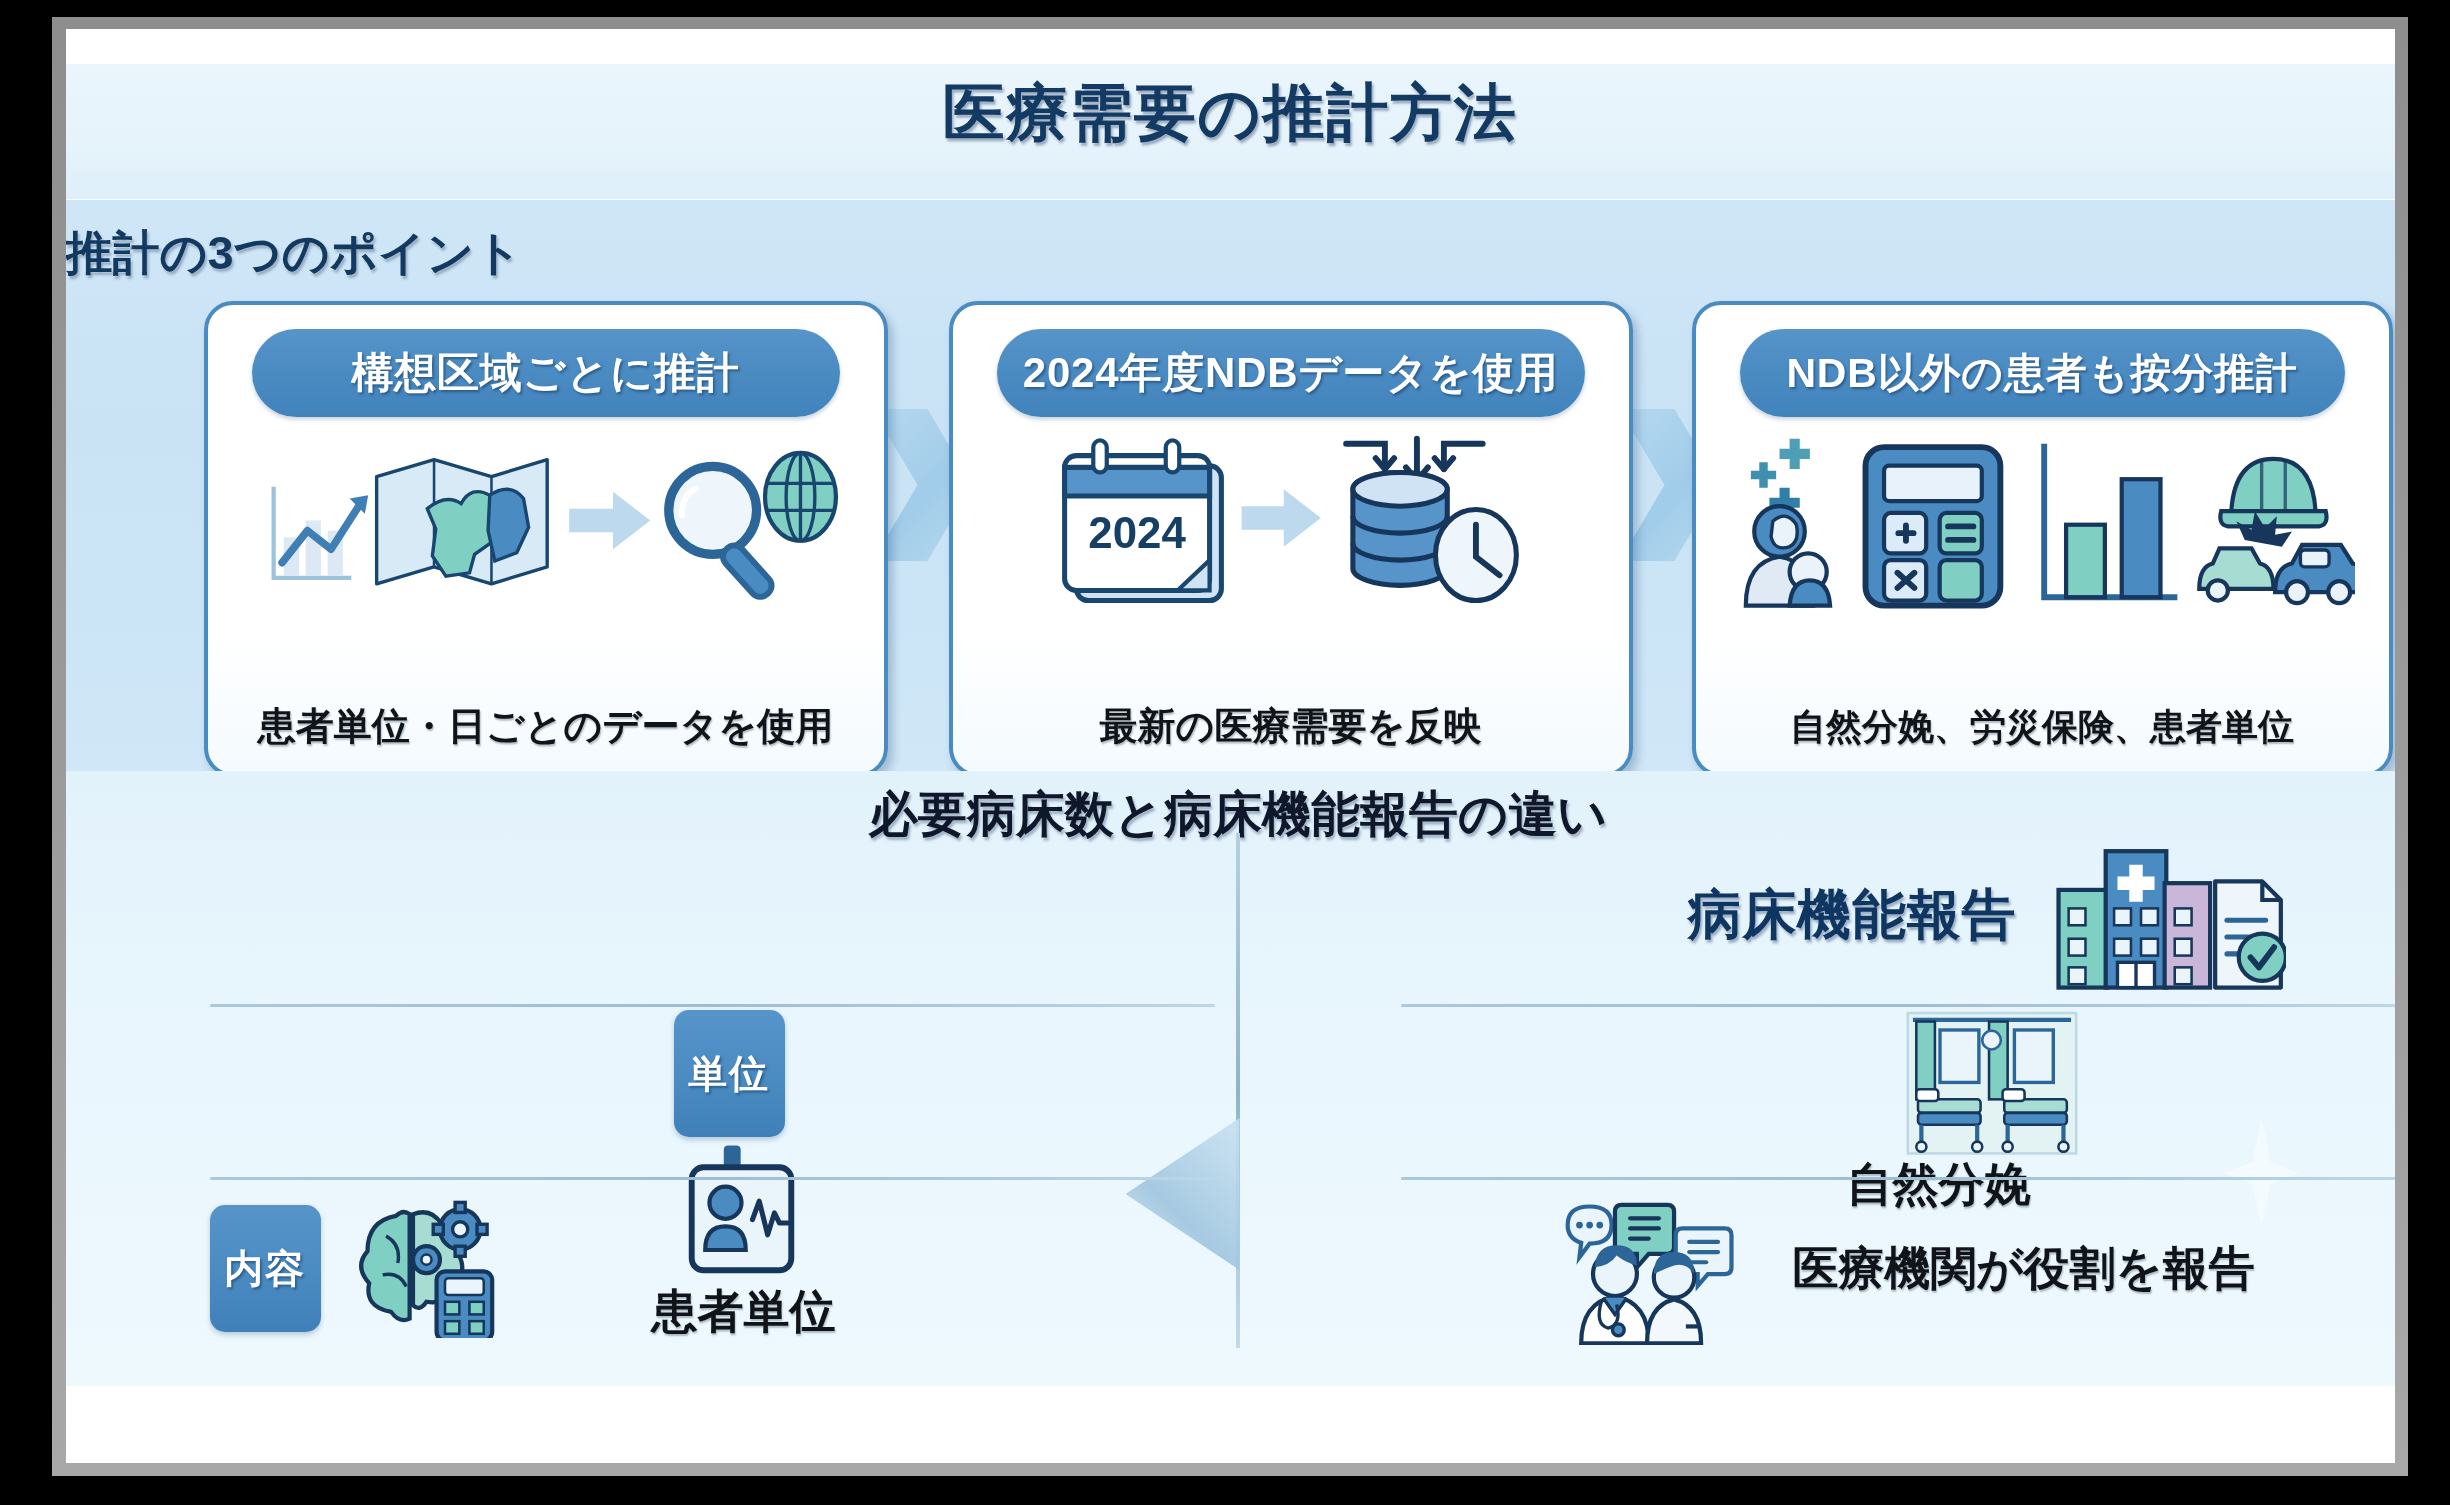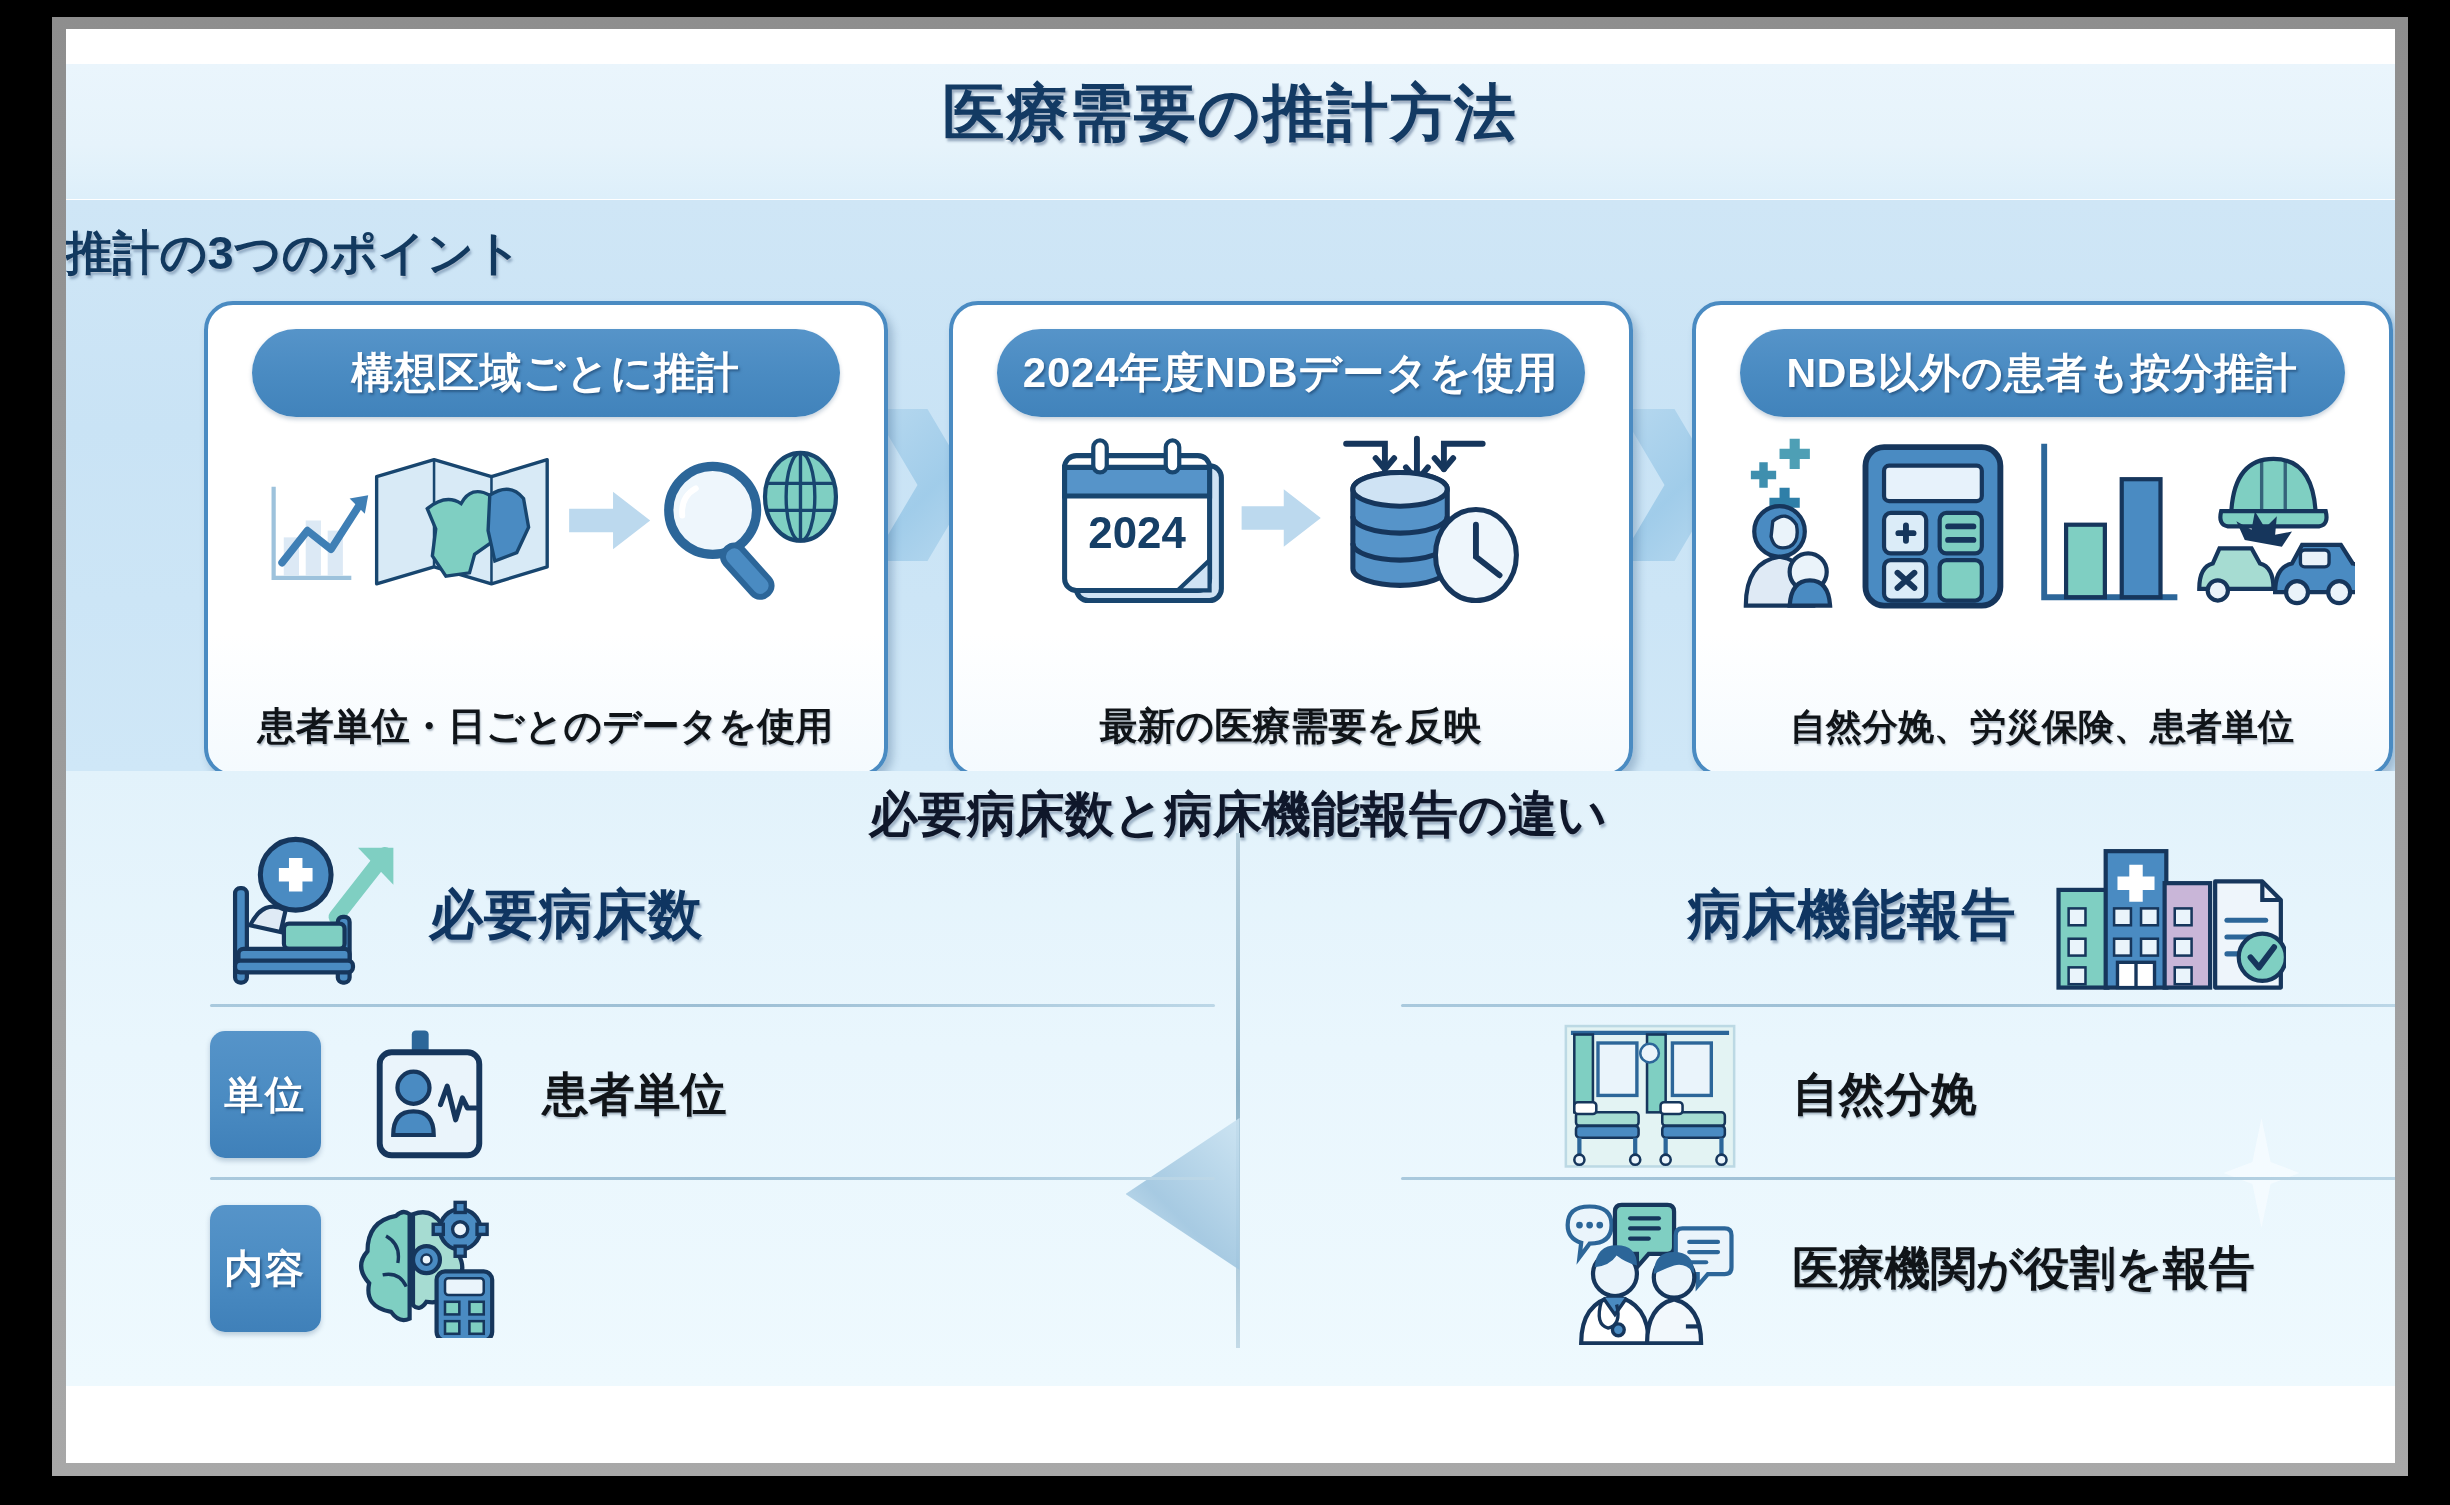--- a/index.html
+++ b/index.html
@@ -145,21 +145,21 @@
   }
   .col.left .hr{left:0;}
   .col.right .hr{left:17px;}
   .hr.h1{top:173px;}
   .hr.h2{top:346px;}
 
   .row{
     position:absolute;left:0;width:100%;height:169px;
     display:flex;align-items:center;
   }
-  .row.r1{top:179px;}
+  .row.r1{top:179px;flex-direction:column;}
   .row.r2{top:353px;}
   .col.right .row{padding-left:17px;}
 
   .badge{
     width:111px;height:127px;flex:0 0 auto;
     background:linear-gradient(180deg,#5694c9 0%,#4a8bc2 55%,#3f80b9 100%);
     border-radius:15px;
     display:flex;align-items:center;justify-content:center;
     box-shadow:0 2.5px 5px rgba(30,70,110,.25);
   }
@@ -374,35 +374,20 @@
     </div>
 
     <div class="band-compare"></div>
     <div class="compare-heading">必要病床数と病床機能報告の違い</div>
 
     <div class="divider"></div>
     <div class="tri"></div>
     <div class="sparkle"></div>
 
     <div class="col left">
-      <div class="col-head">
-        <svg width="211" height="160" viewBox="0 0 250 190">
-          <circle cx="92" cy="46" r="42" fill="#4a8bc2" stroke="#16365c" stroke-width="6"></circle>
-          <path d="M84 26 h16 v12 h12 v16 h-12 v12 h-16 v-12 h-12 v-16 h12 z" fill="#ffffff"></path>
-          <path d="M140 96 L198 22" fill="none" stroke="#7fcfc2" stroke-width="18" stroke-linecap="round"></path>
-          <path d="M166 14 h42 v44 z" fill="#7fcfc2"></path>
-          <rect x="20" y="62" width="14" height="112" rx="6" fill="#4a8bc2" stroke="#16365c" stroke-width="5"></rect>
-          <rect x="142" y="96" width="14" height="78" rx="6" fill="#4a8bc2" stroke="#16365c" stroke-width="5"></rect>
-          <path d="M38 106 q16 -32 42 -18 l-6 26 z" fill="#dfeaf5" stroke="#16365c" stroke-width="5"></path>
-          <rect x="78" y="104" width="72" height="30" rx="6" fill="#7fcfc2" stroke="#16365c" stroke-width="5"></rect>
-          <rect x="24" y="134" width="132" height="18" rx="6" fill="#4a8bc2" stroke="#16365c" stroke-width="5"></rect>
-          <rect x="20" y="148" width="140" height="14" rx="6" fill="#4a8bc2" stroke="#16365c" stroke-width="5"></rect>
-        </svg>
-        <span class="col-title">必要病床数</span>
-      </div>
 
       <div class="hr h1"></div>
 
       <div class="row r1">
         <div class="badge">
           <span>単位</span>
         </div>
         <div class="row-icon">
           <svg width="127" height="135" viewBox="0 0 150 160">
             <rect x="54" y="4" width="20" height="36" rx="5" fill="#2c6699"></rect>

